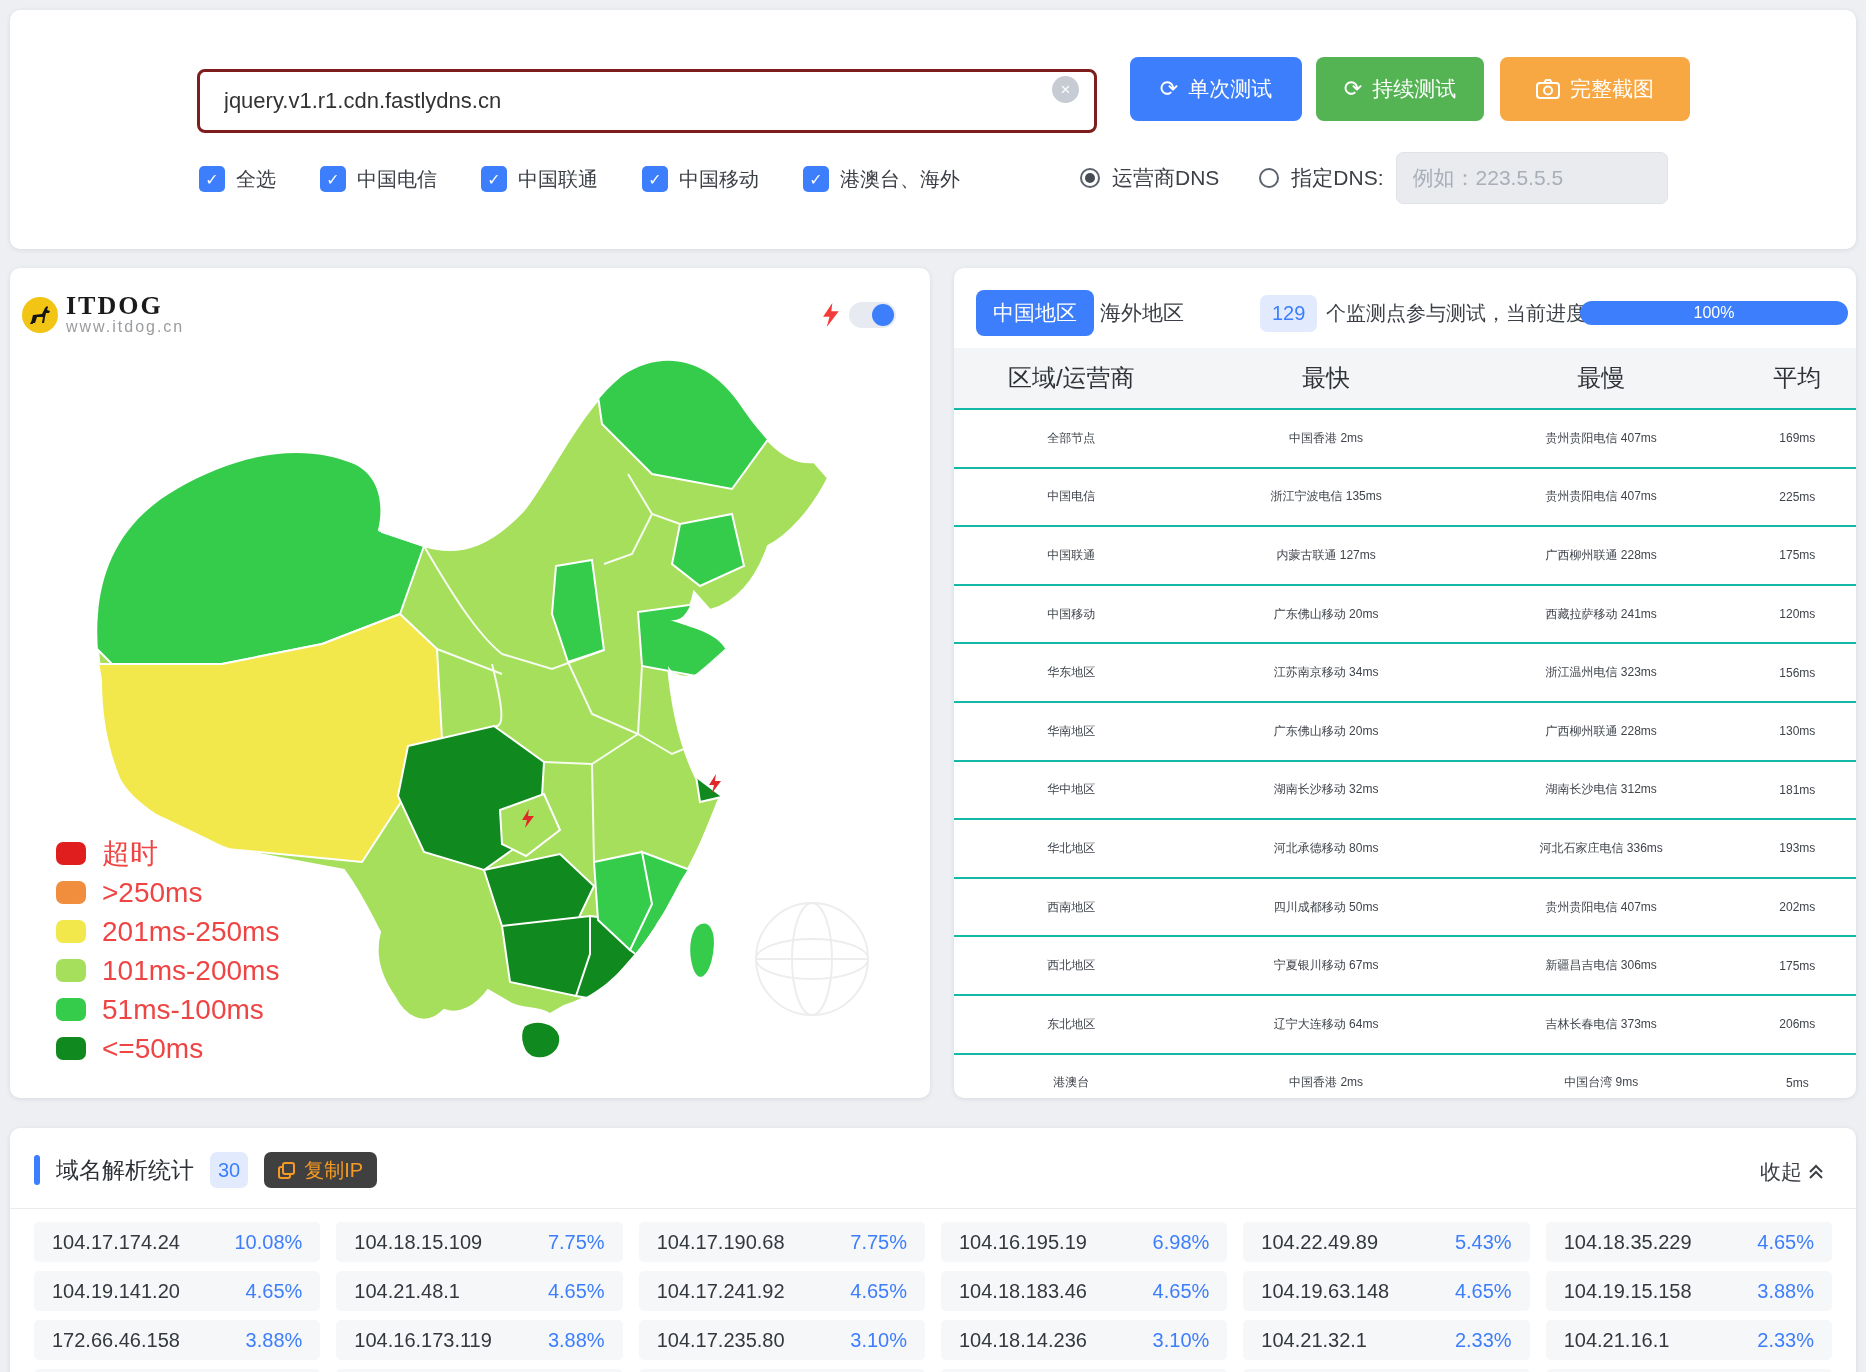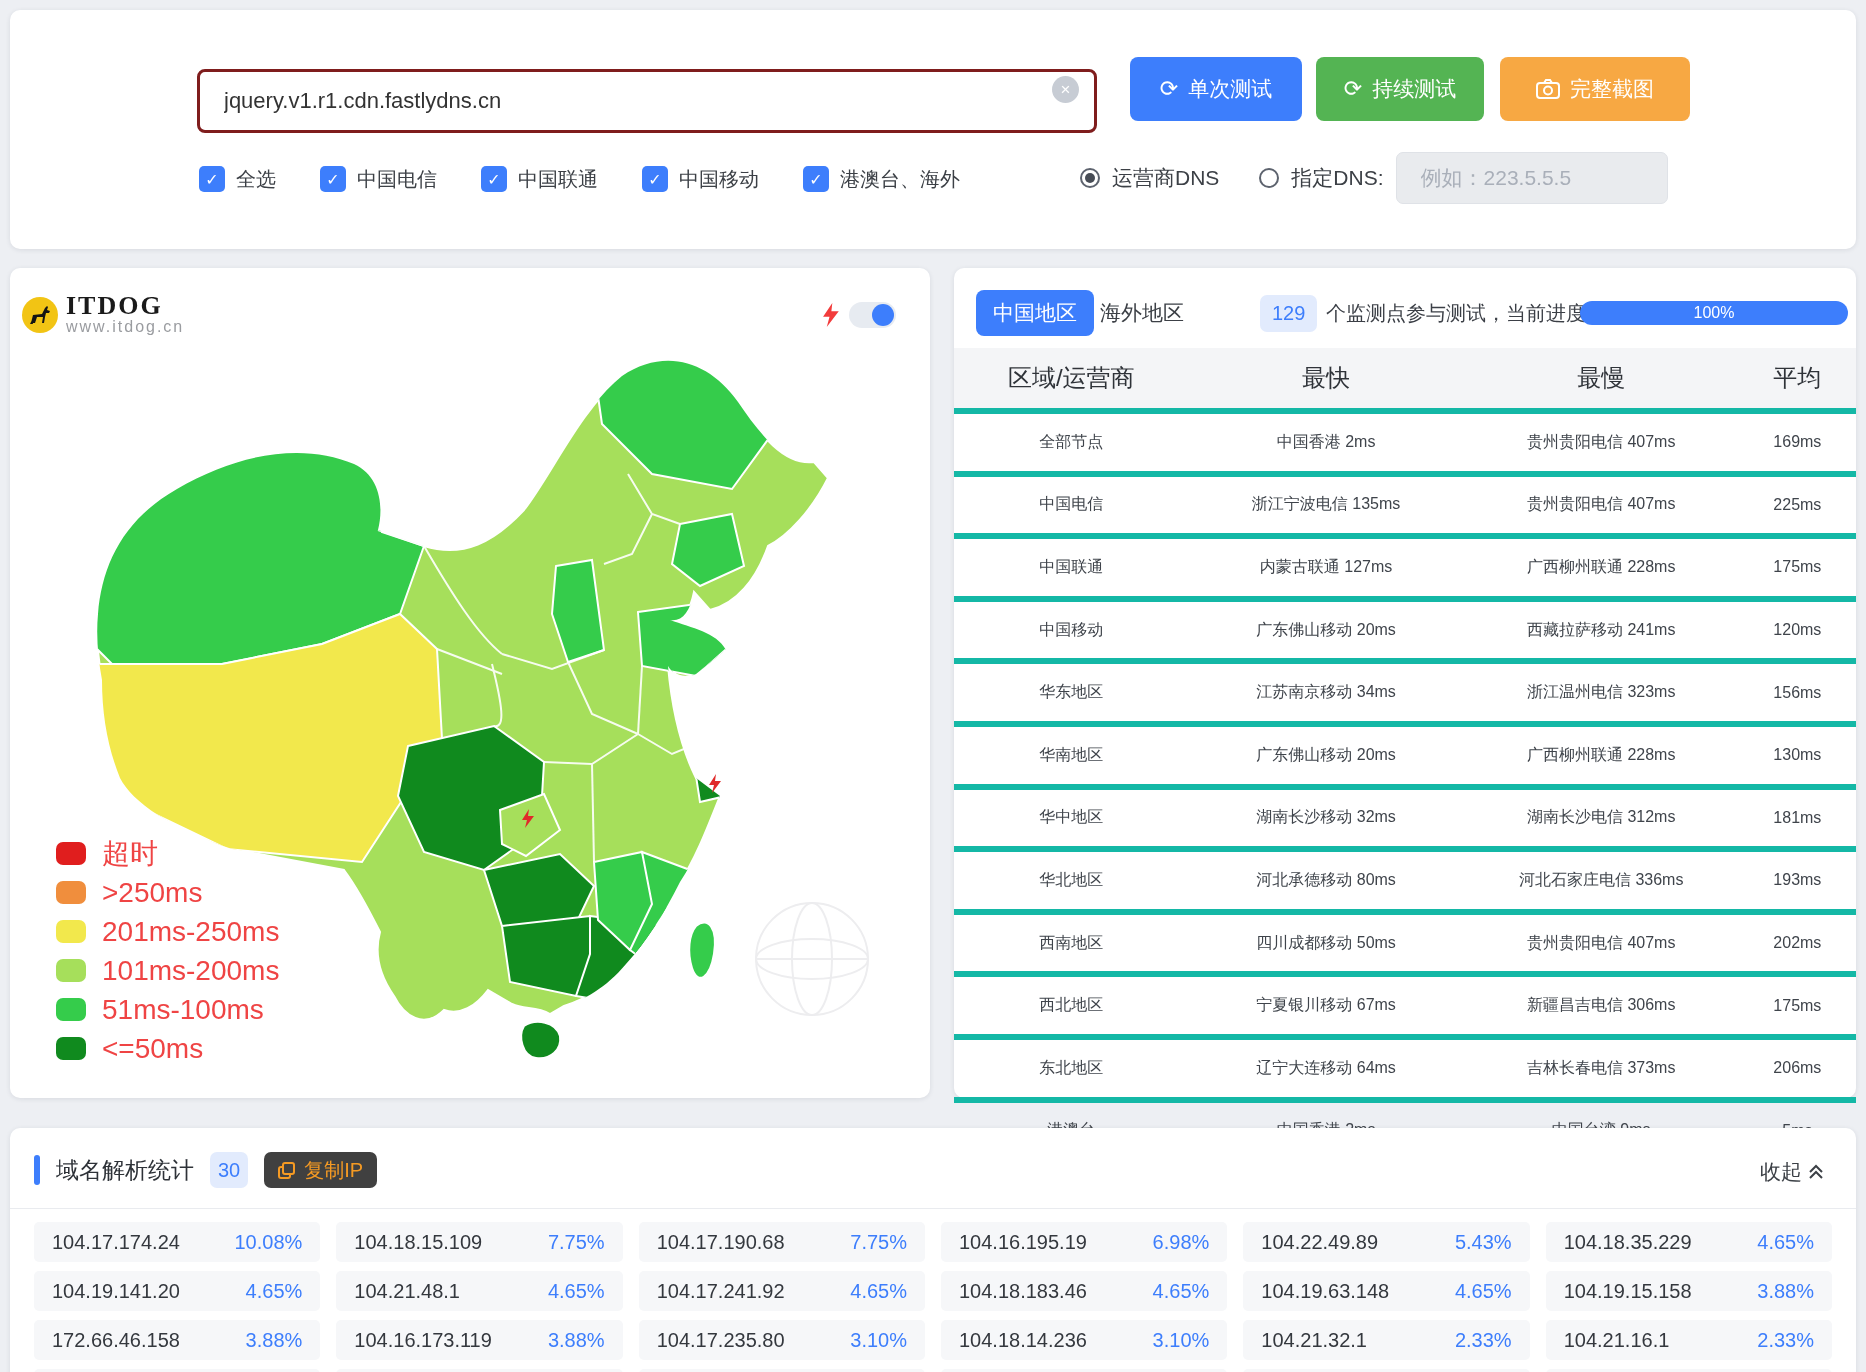--- a/index.html
+++ b/index.html
@@ -25,21 +25,21 @@
   .chk{display:flex;align-items:center;gap:11px;font-size:20px;color:#3c4046;cursor:pointer}
   .chk .box{width:26px;height:26px;background:#3d7efc;border-radius:5px;color:#fff;font-size:16px;
     display:flex;align-items:center;justify-content:center}
   #dnsrow{position:absolute;left:1070px;top:140px;height:56px;display:flex;align-items:center;gap:12px;
     font-size:21px;color:#3c4046}
   .radio{width:20px;height:20px;border:2px solid #5d636e;border-radius:50%;box-sizing:border-box;
     position:relative;cursor:pointer;flex:none}
   .radio.sel:after{content:"";position:absolute;inset:3px;background:#474c55;border-radius:50%}
   .rgap{width:16px}
   #dns-input{width:272px;height:52px;box-sizing:border-box;background:#e9ebee;border:1px solid #dfe2e7;
-    border-radius:7px;font-size:21px;color:#333;padding:0 24px;font-family:"Liberation Sans",sans-serif}
+    border-radius:7px;font-size:21px;color:#333;padding:0 16px;font-family:"Liberation Sans",sans-serif}
   #dns-input::placeholder{color:#a9afb9}
 
   
   #mapcard{left:10px;top:268px;width:920px;height:830px}
   #logo{position:absolute;left:12px;top:26px;display:flex;align-items:center;gap:8px}
   #logo .ball{width:36px;height:36px;border-radius:50%;background:#f2c414;display:flex;
     align-items:center;justify-content:center}
   #logo .ttl{font-family:"Liberation Serif",serif;font-weight:bold;font-size:26px;letter-spacing:2px;color:#1a1a1a;line-height:24px}
   #logo .sub{font-size:16px;color:#9a9ca0;letter-spacing:2px}
   #maptools{position:absolute;right:34px;top:34px;display:flex;align-items:center;gap:10px}
@@ -56,21 +56,21 @@
     border-radius:8px;font-size:21px;display:flex;align-items:center;cursor:pointer}
   #tab-os{position:absolute;left:140px;top:22px;height:46px;padding:0 6px;color:#3c4046;
     font-size:21px;display:flex;align-items:center;cursor:pointer}
   #badge129{position:absolute;left:306px;top:27px;height:37px;padding:0 12px;background:#e2ebfd;color:#3d7efc;
     border-radius:7px;font-size:20px;display:flex;align-items:center}
   #ptext{position:absolute;left:372px;top:27px;height:37px;line-height:37px;font-size:20px;color:#3b3f46}
   #pbar{position:absolute;left:626px;top:33px;width:268px;height:24px;background:#3d7efc;border-radius:12px;
     color:#fff;font-size:16px;display:flex;align-items:center;justify-content:center}
   #rtable{position:absolute;left:0;top:80px;right:0;bottom:0}
   .thead{height:60px;background:#f4f5f7;display:flex;align-items:center;font-size:24px;color:#2f3339}
-  .trow{height:56.6px;display:flex;align-items:center;font-size:16px;color:#3f444b;border-top:6px solid #14b8a6}
+  .trow{height:56.6px;display:flex;align-items:center;font-size:12px;color:#3f444b;border-top:2px solid #14b8a6}
   .c1{width:26%;text-align:center}.c2{width:30.5%;text-align:center}
   .c3{width:30.5%;text-align:center}.c4{width:13%;text-align:center}
 
   
   #dnscard{left:10px;top:1128px;width:1846px;height:280px}
   #statshead{position:absolute;left:24px;top:20px;height:44px;display:flex;align-items:center;gap:16px}
   #statshead .bar{width:6px;height:30px;border-radius:3px;background:#3d7efc}
   #stats-title{font-size:23px;color:#2e3238;font-weight:500}
   #badge30{height:36px;padding:0 8px;background:#e2ebfd;color:#3d7efc;border-radius:7px;font-size:20px;
     display:flex;align-items:center}

